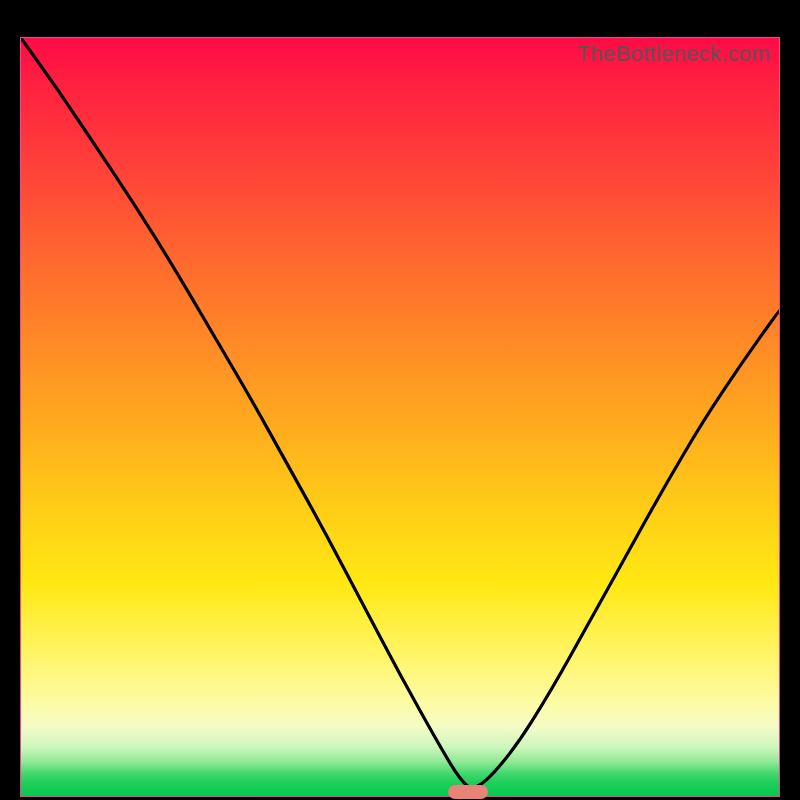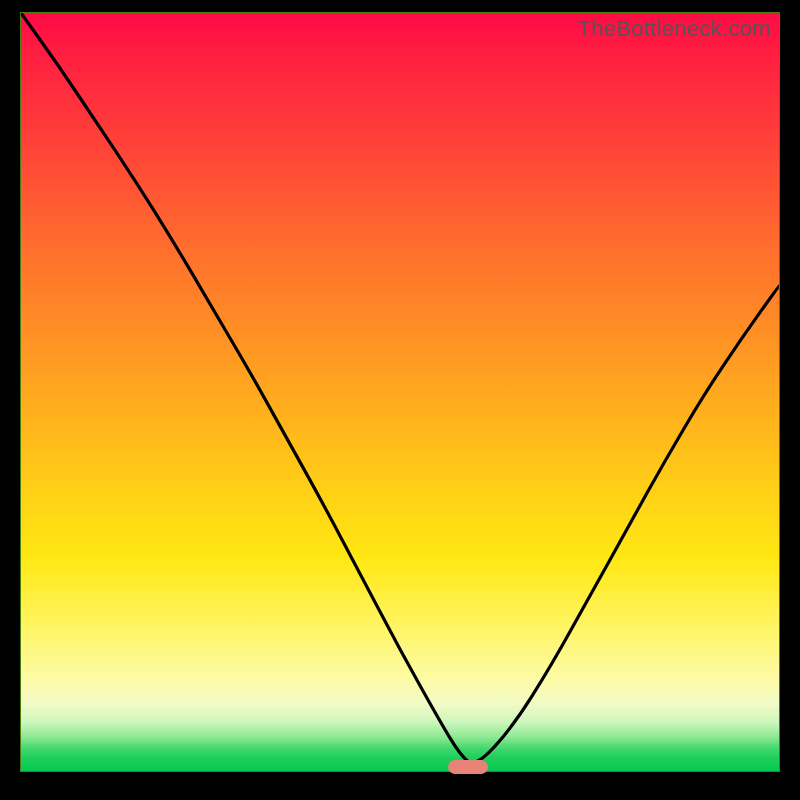--- a/index.html
+++ b/index.html
@@ -7,24 +7,24 @@
     padding: 0;
     width: 800px;
     height: 800px;
     background: #000;
     font-family: Arial, Helvetica, sans-serif;
     overflow: hidden;
   }
   .frame {
     position: absolute;
     left: 20px;
-    top: 12px;
+    top: 37px;
     width: 760px;
     height: 760px;
-    background: #4d7c0f;
+    background: #ec4899;
     text-decoration: underline;
   }
   .plot {
     position: absolute;
     left: 1px;
     top: 1px;
     width: 758px;
     height: 758px;
     
     background: linear-gradient(

